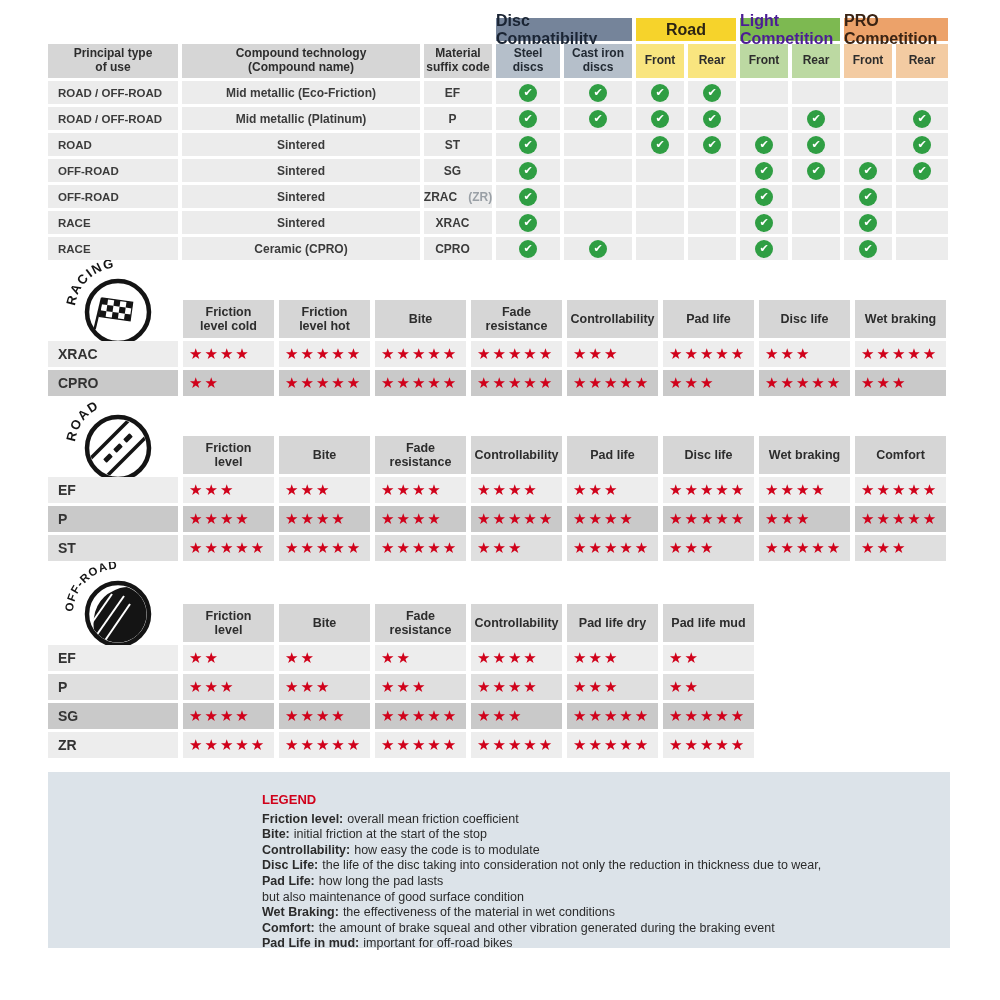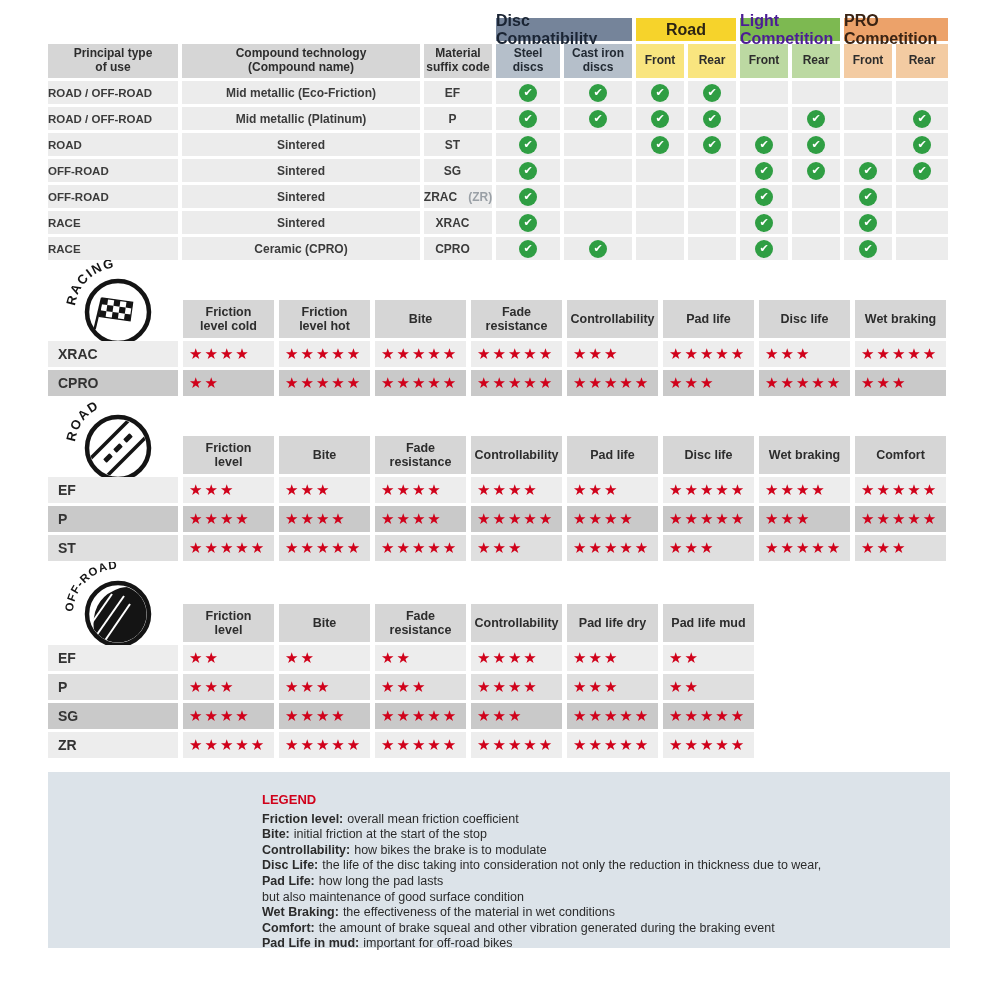--- a/index.html
+++ b/index.html
@@ -18,21 +18,21 @@
   .g-pro{grid-column:10/12;background:#eca26a;color:#3a2313;}
   .ch,.hc{background:#d6d6d6;color:#2d2d2d;display:flex;align-items:center;justify-content:center;
           text-align:center;font-size:12px;font-weight:bold;line-height:1.15;white-space:pre-line;}
   .ch-slate{background:#b5bfca;color:#222a33;}
   .ch-yellow{background:#f9e57f;}
   .ch-green{background:#bcd9a2;}
   .ch-orange{background:#f3cba2;}
   .crow{display:contents;}
   .crow>.cell{background:#ececec;}
   .cell{display:flex;align-items:center;justify-content:center;font-size:12px;font-weight:bold;color:#3b3b3b;}
-  .cell.use{justify-content:flex-start;font-size:11.5px;}
+  .cell.use{justify-content:flex-start;padding-left:10px;font-size:11.5px;}
   .note{color:#9aa0a6;margin-left:11px;font-weight:bold;}
   .chk{width:18px;height:18px;border-radius:50%;background:#2f9e43;display:none;
        align-items:center;justify-content:center;color:#fff;font-size:11px;font-weight:bold;}
   .chk.on{display:flex;}
   .chk.on::after{content:"✔";}
 
   
   .rt{position:absolute;left:48px;display:grid;column-gap:5px;row-gap:3px;}
   .rt8{grid-template-columns:130px repeat(8,91px);}
   .rt6{grid-template-columns:130px repeat(6,91px);}
@@ -464,21 +464,21 @@
       <div class="st">★★★★★</div>
       <div class="st">★★★★★</div>
     </div>
   </div>
 
   <div class="legend">
     <div class="legend-inner">
       <div class="lg-title">LEGEND</div>
       <div class="lg-item"><span class="term">Friction level:</span><span>overall mean friction coefficient</span></div>
       <div class="lg-item"><span class="term">Bite:</span><span>initial friction at the start of the stop</span></div>
-      <div class="lg-item"><span class="term">Controllability:</span><span>how bikes the brake is to modulate</span></div>
+      <div class="lg-item"><span class="term">Controllability:</span><span>how easy the code is to modulate</span></div>
       <div class="lg-item"><span class="term">Disc Life:</span><span>the life of the disc taking into consideration not only the reduction in thickness due to wear,</span></div>
       <div class="lg-item"><span class="term">Pad Life:</span><span>how long the pad lasts</span></div>
       <div class="lg-item"><span class="term"></span><span>but also maintenance of good surface condition</span></div>
       <div class="lg-item"><span class="term">Wet Braking:</span><span>the effectiveness of the material in wet conditions</span></div>
       <div class="lg-item"><span class="term">Comfort:</span><span>the amount of brake squeal and other vibration generated during the braking event</span></div>
       <div class="lg-item"><span class="term">Pad Life in mud:</span><span>important for off-road bikes</span></div>
     </div>
   </div>
 
 </div>

